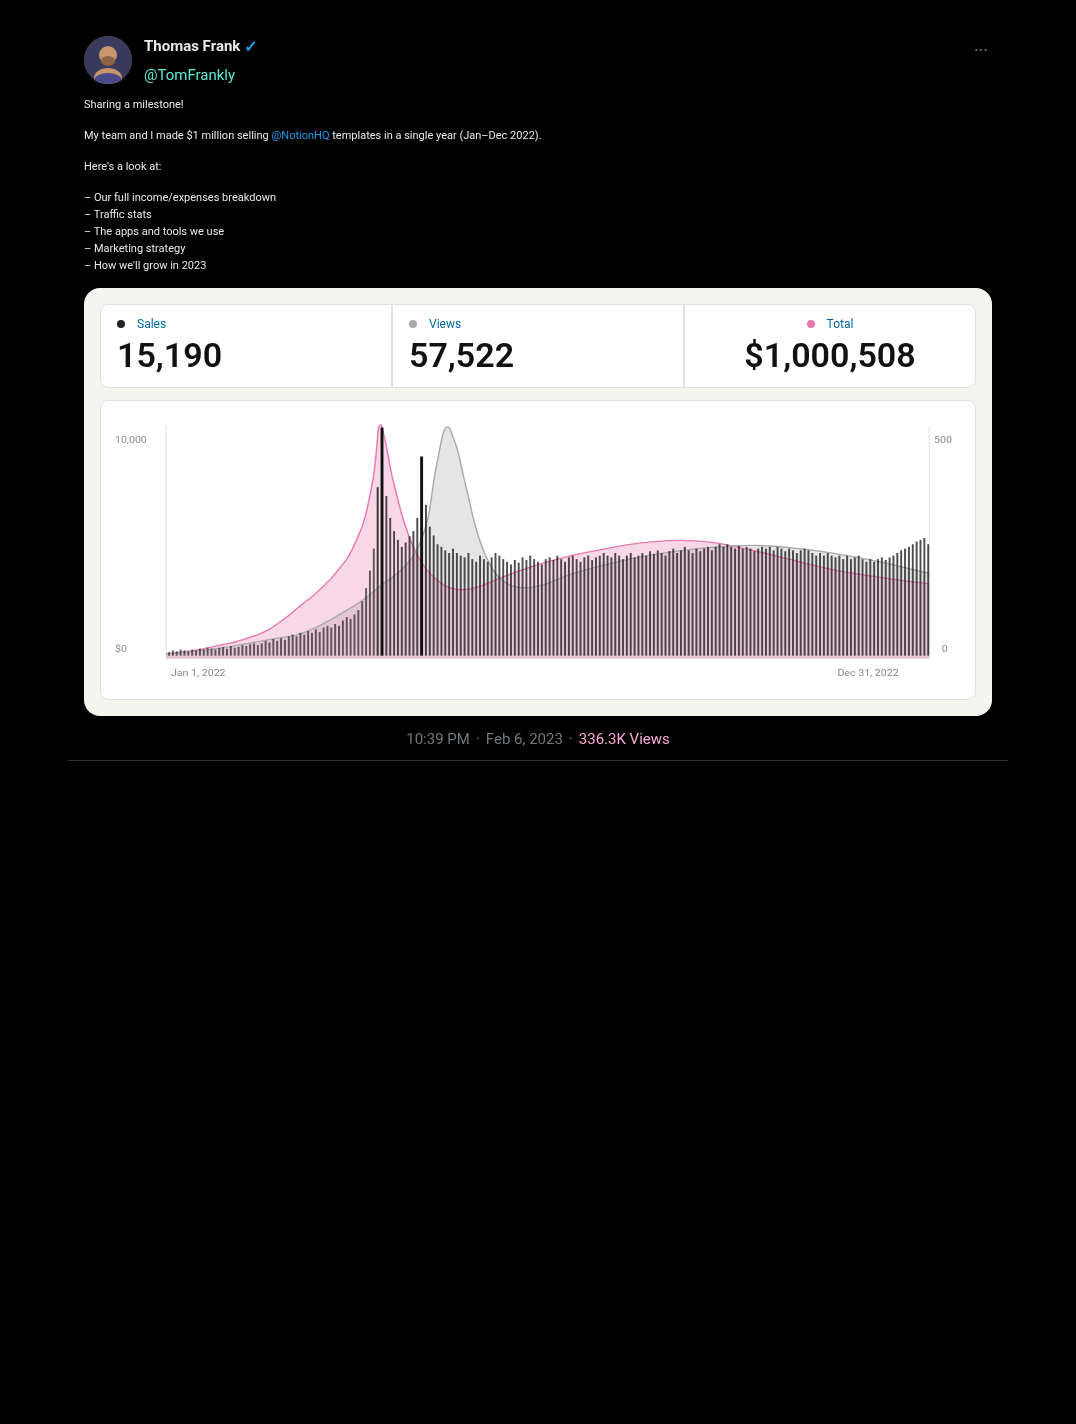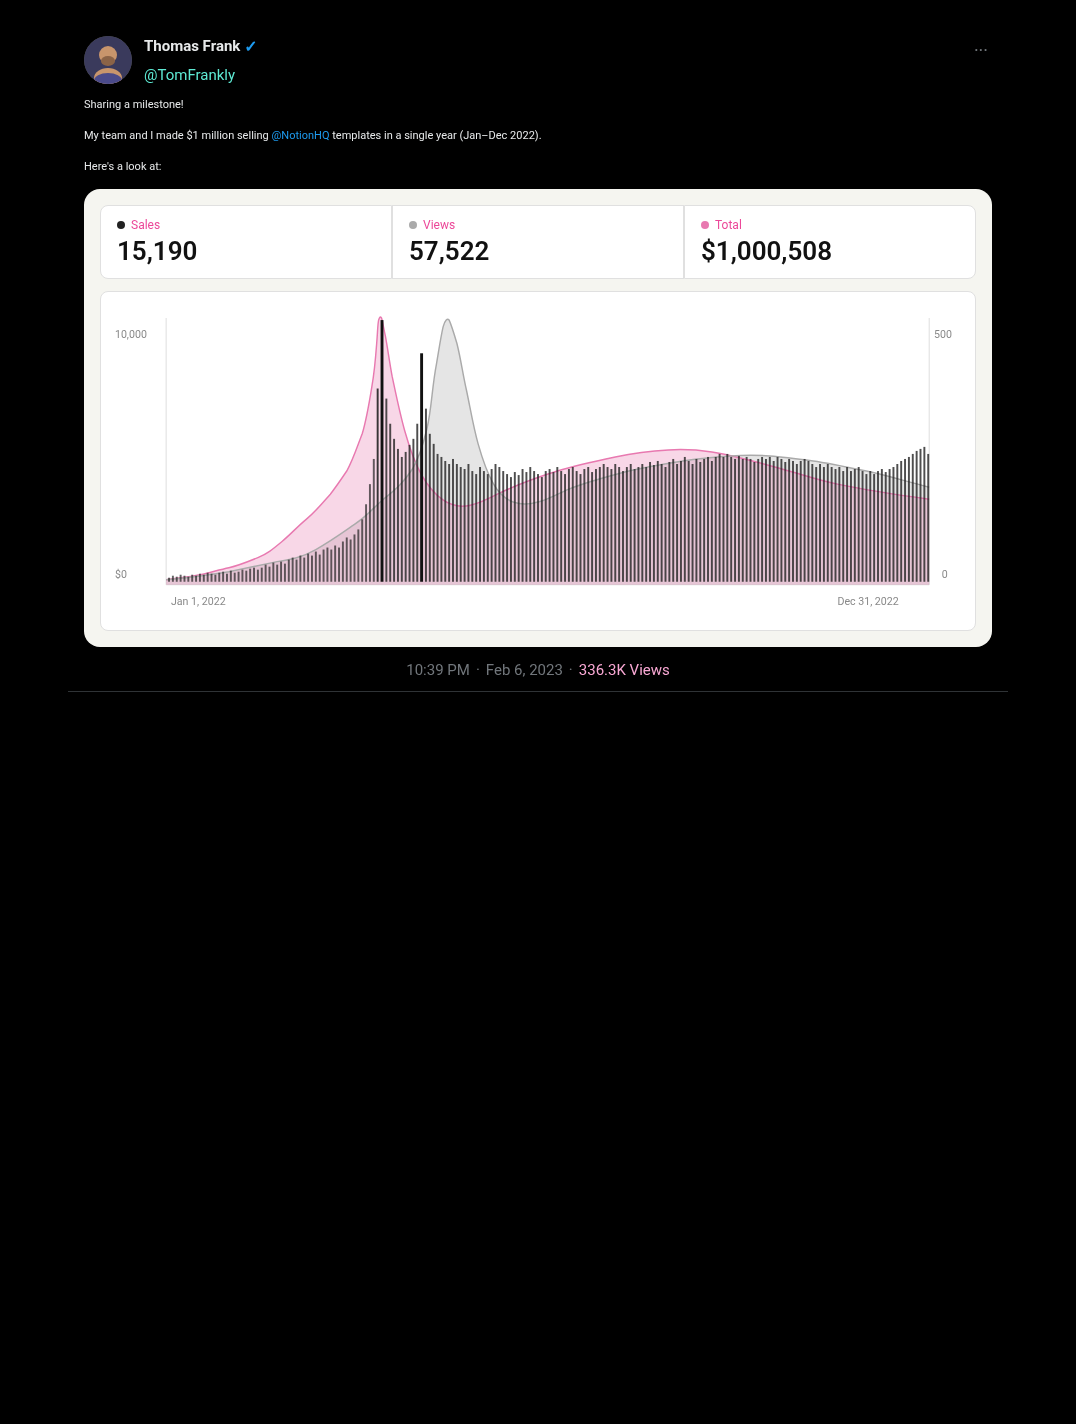--- a/index.html
+++ b/index.html
@@ -107,49 +107,50 @@
       padding: 12px 16px;
       display: flex;
       flex-direction: column;
       gap: 4px;
     }
     .stat-box:first-child {
       border-radius: 8px 0 0 8px;
     }
     .stat-box:last-child {
       border-radius: 0 8px 8px 0;
+      align-items: center;
     }
     .stat-label {
       font-size: 12px;
-      color: #ec4899;
+      color: #0369a1;
       display: flex;
       align-items: center;
-      gap: 6px;
+      gap: 12px;
     }
     .stat-dot {
       width: 8px;
       height: 8px;
       border-radius: 50%;
       display: inline-block;
     }
     .stat-dot.black { background: #222; }
     .stat-dot.gray { background: #aaa; }
     .stat-dot.pink { background: #e879b0; }
     .stat-value {
-      font-size: 26px;
+      font-size: 34px;
       font-weight: 600;
       color: #111;
     }
     .chart-container {
       background: #fff;
       border: 1px solid #e0e0e0;
       border-radius: 8px;
       padding: 16px 12px 10px 12px;
       position: relative;
-      height: 340px;
+      height: 300px;
       overflow: hidden;
     }
     .chart-svg {
       width: 100%;
       height: 100%;
     }
     .tweet-footer {
       margin-top: 14px;
       font-size: 15px;
       color: #71767b;
@@ -195,20 +196,27 @@
     </div>
     <div class="more-button">···</div>
   </div>
 
   <div class="tweet-body">
     <p>Sharing a milestone!</p>
     <p>
       <span>My team and I made $1 million selling </span><span class="mention">@NotionHQ</span><span> templates in a single year (Jan–Dec 2022).</span>
     </p>
     <p>Here's a look at:</p>
+    <p>
+      <span>– Our full income/expenses breakdown</span><br>
+      <span>– Traffic stats</span><br>
+      <span>– The apps and tools we use</span><br>
+      <span>– Marketing strategy</span><br>
+      <span>– How we'll grow in 2023</span>
+    </p>
   </div>
 
   <div class="chart-card">
 
     <div class="stats-row">
       <div class="stat-box">
         <div class="stat-label">
           <span class="stat-dot black"></span>
           <span>Sales</span>
         </div>

